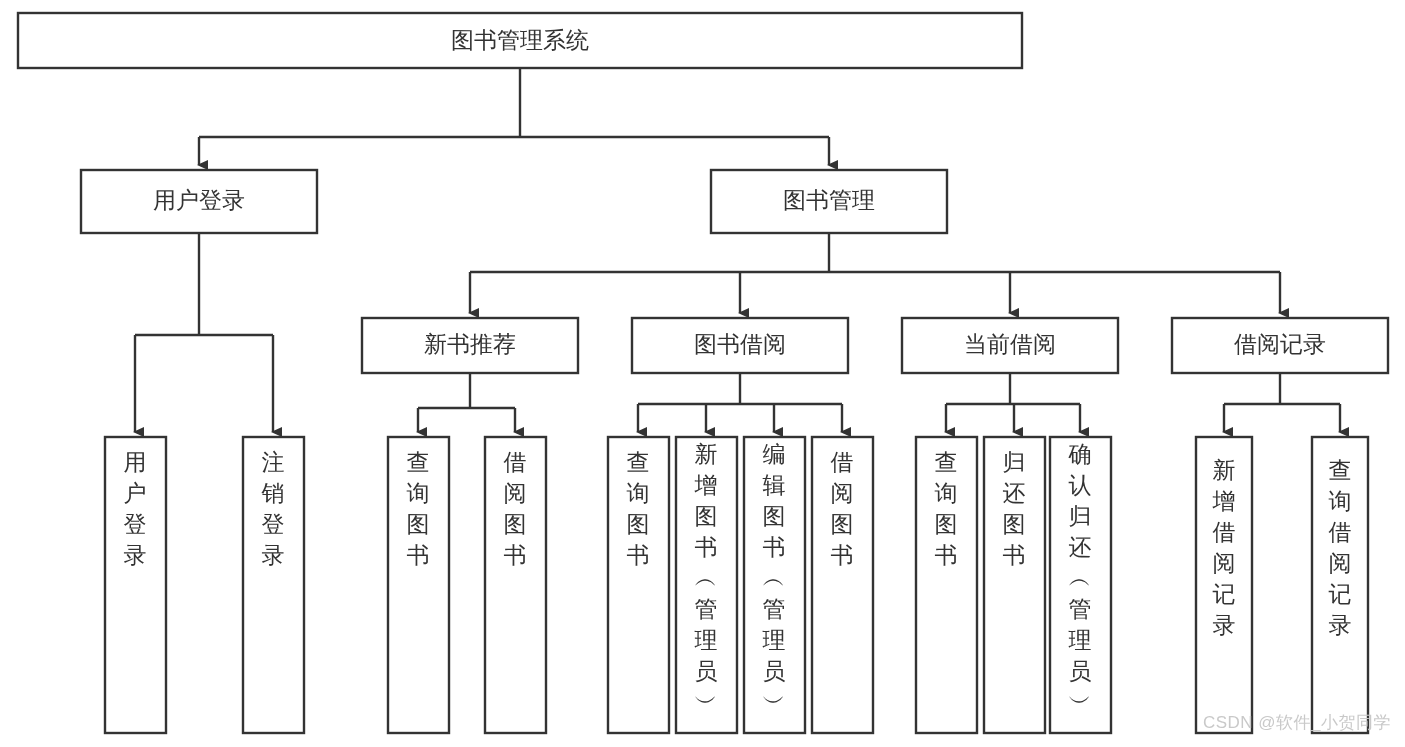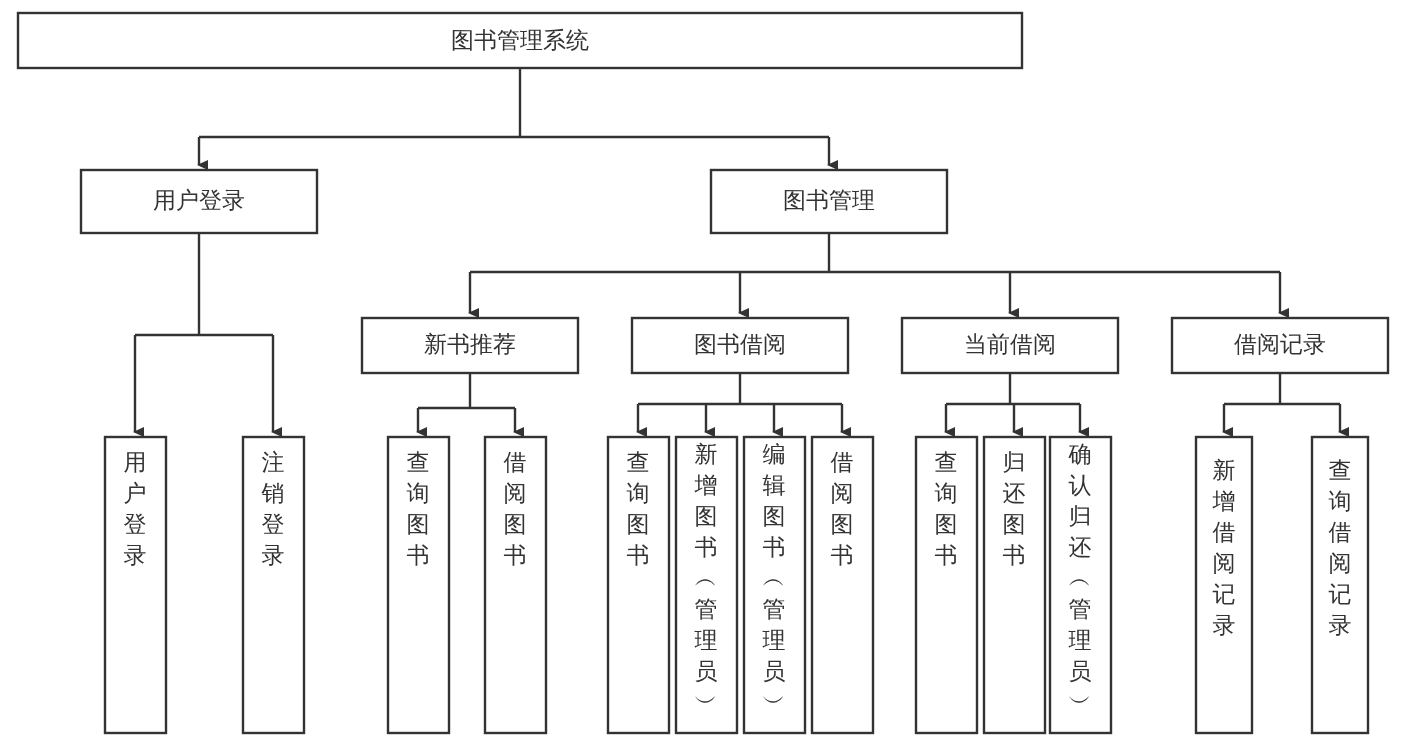--- a/index.html
+++ b/index.html
@@ -216,13 +216,14 @@
     <g>
       <rect class="node-box" x="1196" y="437" width="56" height="296"></rect>
       <text class="node-label-vert" x="1224" y="478"><tspan x="1224" dy="0">新</tspan><tspan x="1224" dy="31">增</tspan><tspan x="1224" dy="31">借</tspan><tspan x="1224" dy="31">阅</tspan><tspan x="1224" dy="31">记</tspan><tspan x="1224" dy="31">录</tspan></text>
     </g>
     <g>
       <rect class="node-box" x="1312" y="437" width="56" height="296"></rect>
       <text class="node-label-vert" x="1340" y="478"><tspan x="1340" dy="0">查</tspan><tspan x="1340" dy="31">询</tspan><tspan x="1340" dy="31">借</tspan><tspan x="1340" dy="31">阅</tspan><tspan x="1340" dy="31">记</tspan><tspan x="1340" dy="31">录</tspan></text>
     </g>
   </svg>
 
+  <div class="watermark">CSDN @软件_小贺同学</div>
 </div>
 
 </body></html>

